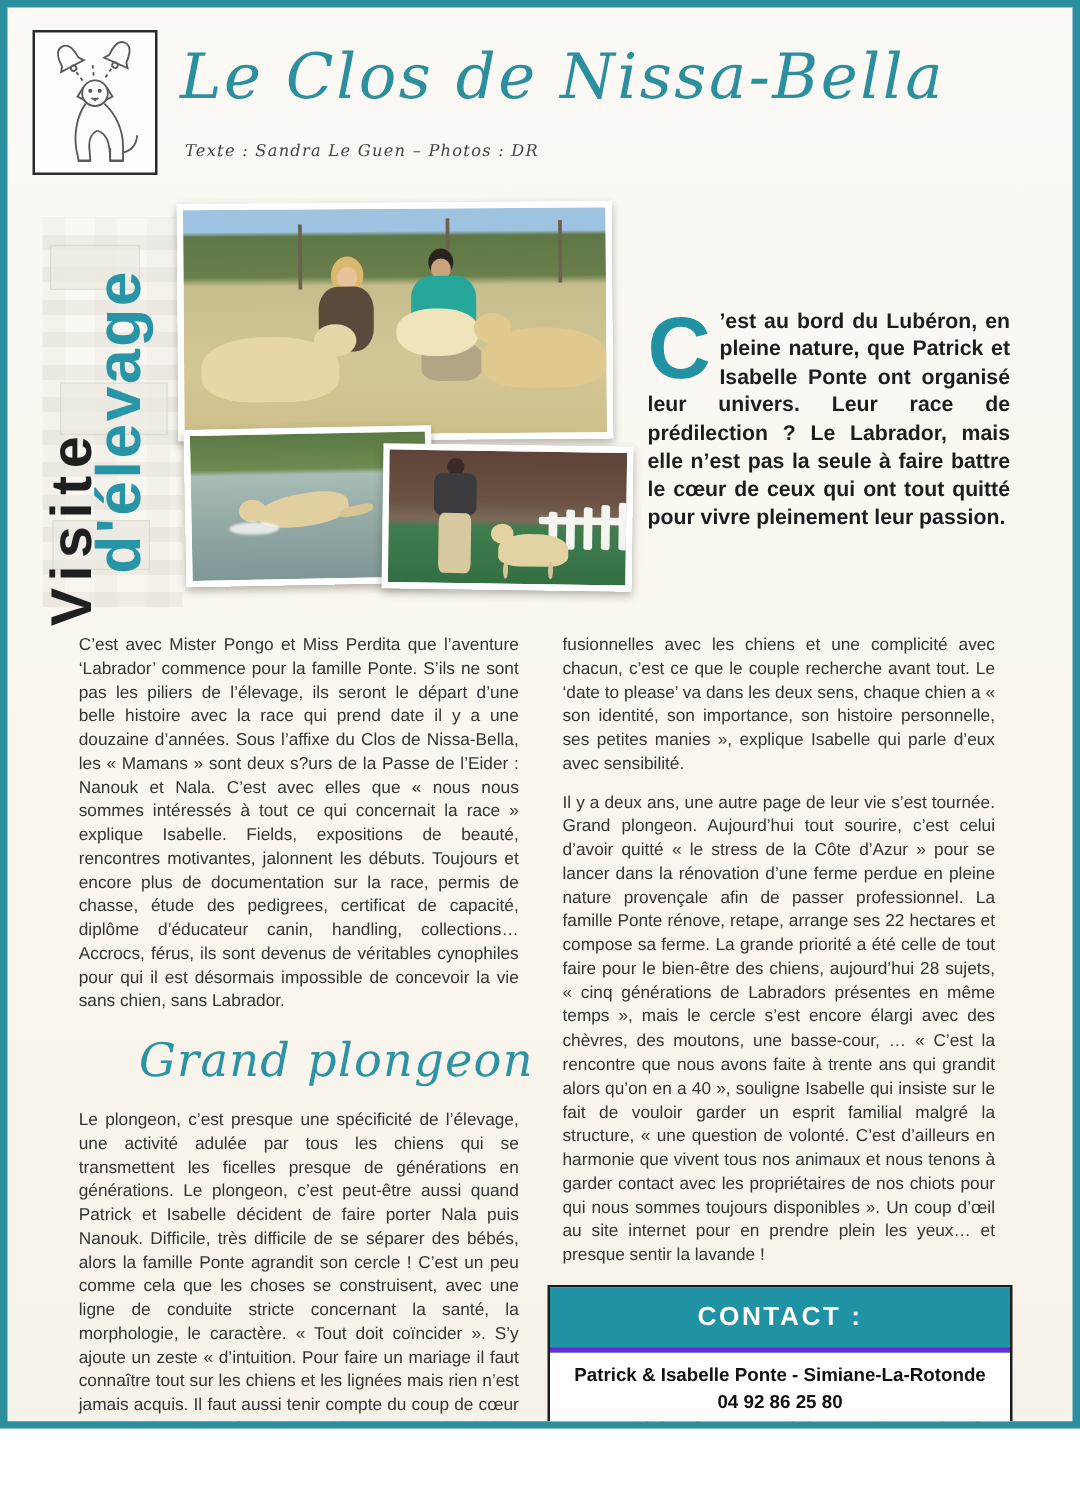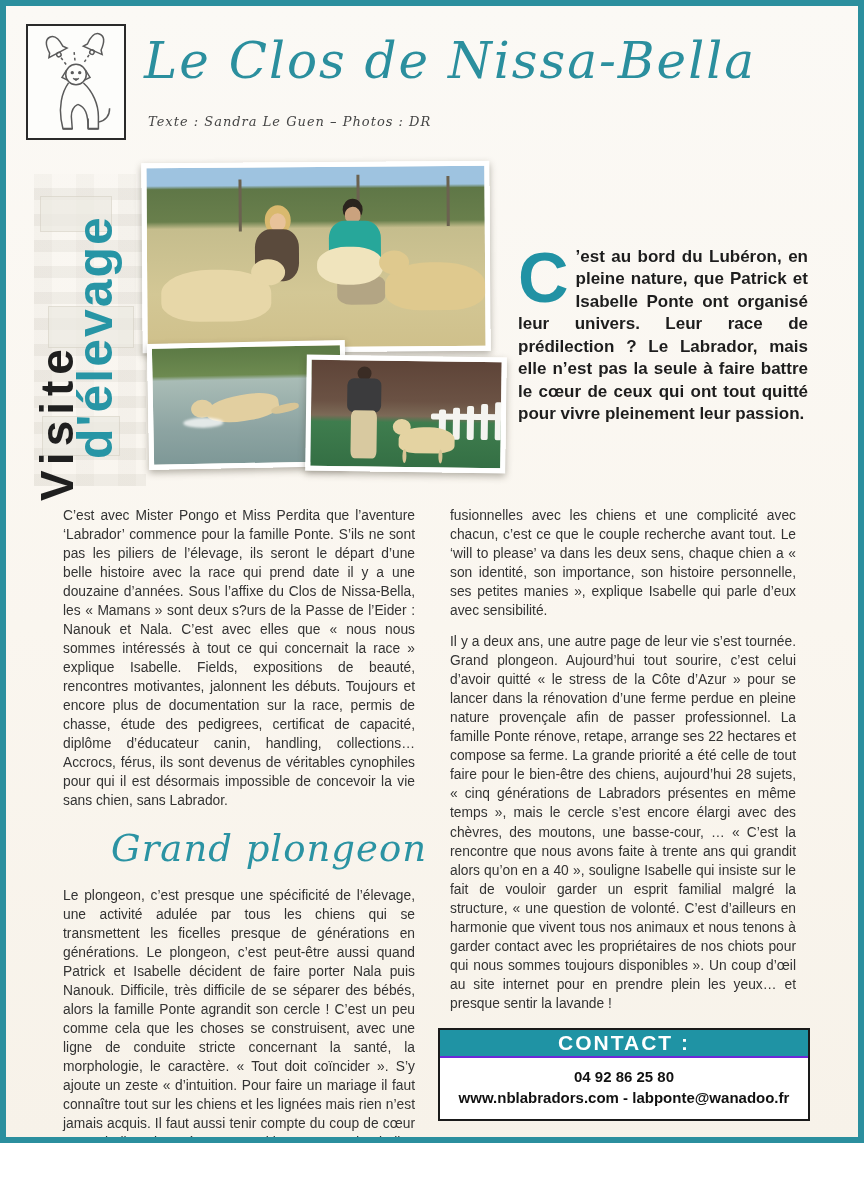--- a/index.html
+++ b/index.html
@@ -53,22 +53,22 @@
     text-align:justify;color:#333;}
   .col p{margin:12px;}
   .col-left{left:45px;width:376px;}
   .col-right{left:432px;width:370px;}
   .subhead{margin:12px 0 10px 0;text-align:right;font-family:"DejaVu Serif",serif;
     font-style:italic;font-weight:normal;font-size:37px;letter-spacing:1px;color:#2b93a3;}
   
   .contact{position:absolute;left:432px;top:1022px;width:372px;box-sizing:border-box;
     border:2px solid #1a1a1a;background:#fff;}
   .contact-header{background:#1f93a4;color:#fff;text-align:center;
-    font-weight:bold;font-size:21px;letter-spacing:2px;padding:1px 0;
-    border-bottom:2px solid #6d28d9;}
+    font-weight:bold;font-size:21px;letter-spacing:2px;padding:12px 0;
+    border-bottom:4px solid #6d28d9;}
   .contact-body{padding:8px 6px 10px 6px;text-align:center;
     font-weight:bold;font-size:15px;line-height:1.42;color:#111;}
   
   .pageno{position:absolute;left:668px;top:1146px;width:34px;height:30px;
     background:#0d0d0d;color:#fff;font-weight:bold;font-size:19px;
     display:flex;align-items:center;justify-content:center;}
   .foot-rule{position:absolute;left:702px;top:1157px;width:152px;height:2px;background:#1a1a1a;}
   .mag{position:absolute;left:731px;top:1162px;font-size:15px;color:#2b2b2b;}
 </style>
 </head>
@@ -154,27 +154,28 @@
   </div>
 
   <p class="intro"><span class="dropcap">C</span><span>’est au bord du Lubéron, en pleine nature, que Patrick et Isabelle Ponte ont organisé leur univers. Leur race de prédilection ? Le Labrador, mais elle n’est pas la seule à faire battre le cœur de ceux qui ont tout quitté pour vivre pleinement leur passion.</span></p>
 
   <div class="col col-left">
     <p>C’est avec Mister Pongo et Miss Perdita que l’aventure ‘Labrador’ commence pour la famille Ponte. S’ils ne sont pas les piliers de l’élevage, ils seront le départ d’une belle histoire avec la race qui prend date il y a une douzaine d’années. Sous l’affixe du Clos de Nissa-Bella, les «  Mamans  » sont deux s?urs de la Passe de l’Eider : Nanouk et Nala. C’est avec elles que «  nous nous sommes intéressés à tout ce qui concernait la race  » explique Isabelle. Fields, expositions de beauté, rencontres motivantes, jalonnent les débuts. Toujours et encore plus de documentation sur la race, permis de chasse, étude des pedigrees, certificat de capacité, diplôme d’éducateur canin, handling, collections… Accrocs, férus, ils sont devenus de véritables cynophiles pour qui il est désormais impossible de concevoir la vie sans chien, sans Labrador.</p>
     <h2 class="subhead">Grand plongeon</h2>
     <p>Le plongeon, c’est presque une spécificité de l’élevage, une activité adulée par tous les chiens qui se transmettent les ficelles presque de générations en générations. Le plongeon, c’est peut-être aussi quand Patrick et Isabelle décident de faire porter Nala puis Nanouk. Difficile, très difficile de se séparer des bébés, alors la famille Ponte agrandit son cercle  ! C’est un peu comme cela que les choses se construisent, avec une ligne de conduite stricte concernant la santé, la morphologie, le caractère. «  Tout doit coïncider  ».  S’y ajoute un zeste «  d’intuition. Pour faire un mariage il faut connaître tout sur les chiens et les lignées mais rien n’est jamais acquis. Il faut aussi tenir compte du coup de cœur  ». Isabelle aime à tout positiver, avec de belles récompenses, «  le regard du chien qui fond dans vos yeux, c’est quelque chose de magique  », des relations</p>
   </div>
   <div class="col col-right">
-    <p>fusionnelles avec les chiens et une complicité avec chacun, c’est ce que le couple recherche avant tout. Le ‘will to please’ va dans les deux sens, chaque chien a «  son identité, son importance, son histoire personnelle, ses petites manies  », explique Isabelle qui parle d’eux avec sensibilité.</p>
+    <p>fusionnelles avec les chiens et une complicité avec chacun, c’est ce que le couple recherche avant tout. Le ‘date to please’ va dans les deux sens, chaque chien a «  son identité, son importance, son histoire personnelle, ses petites manies  », explique Isabelle qui parle d’eux avec sensibilité.</p>
     <p>Il y a deux ans, une autre page de leur vie s’est tournée. Grand plongeon. Aujourd’hui tout sourire, c’est celui d’avoir quitté «  le stress de la Côte d’Azur  » pour se lancer dans la rénovation d’une ferme perdue en pleine nature provençale afin de passer professionnel. La famille Ponte rénove, retape, arrange ses 22 hectares et compose sa ferme. La grande priorité a été celle de tout faire pour le bien-être des chiens, aujourd’hui 28 sujets, «  cinq générations de Labradors présentes en même temps  », mais le cercle s’est encore élargi avec des chèvres, des moutons, une basse-cour, … «  C’est la rencontre que nous avons faite à trente ans qui grandit alors qu’on en a 40  », souligne Isabelle qui insiste sur le fait de vouloir garder un esprit familial malgré la structure, «  une question de volonté. C’est d’ailleurs en harmonie que vivent tous nos animaux et nous tenons à garder contact avec les propriétaires de nos chiots pour qui nous sommes toujours disponibles  ». Un coup d’œil au site internet pour en prendre plein les yeux… et presque sentir la lavande  !</p>
   </div>
 
   <div class="contact">
     <div class="contact-header">CONTACT :</div>
     <div class="contact-body">
+      <div>Patrick &amp; Isabelle Ponte - Simiane-La-Rotonde</div>
       <div>04 92 86 25 80</div>
       <div>www.nblabradors.com - labponte@wanadoo.fr</div>
     </div>
   </div>
 
   <div class="pageno">26</div>
   <div class="foot-rule"></div>
   <div class="mag">Labrador &amp; Golden Mag n°28</div>
 
 </div>

